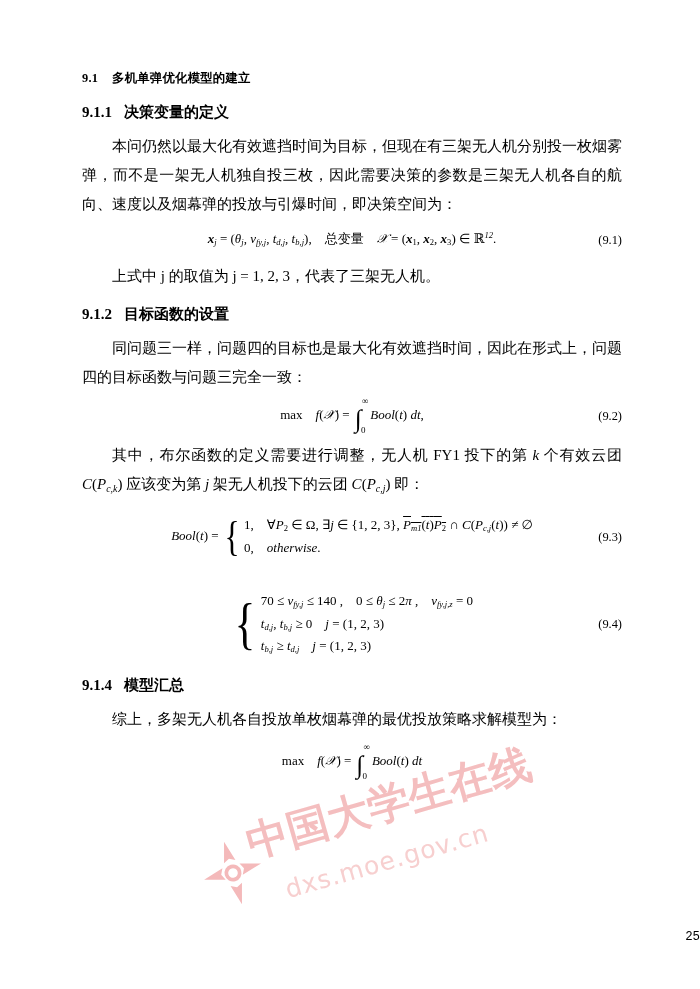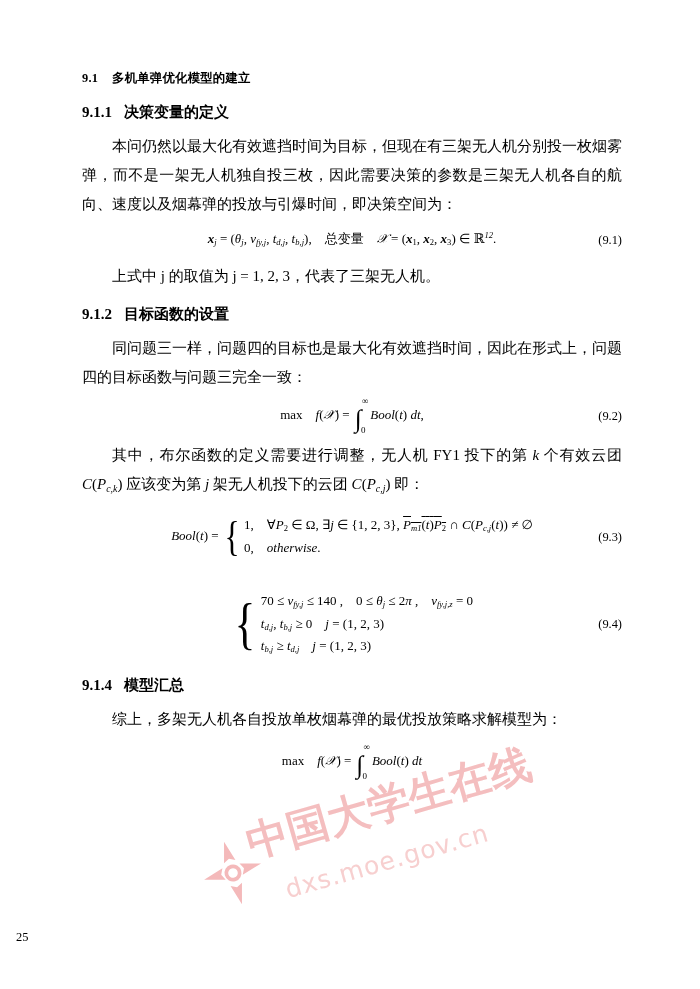--- a/index.html
+++ b/index.html
@@ -154,26 +154,26 @@
     position: absolute;
     left: 196px;
     top: 836px;
     width: 74px;
     height: 74px;
     transform: rotate(-16deg);
   }
   
   .pagenum {
     position: absolute;
-    left: 16px;
+    left: 4px;
     right: 0;
     top: 930px;
-    text-align: left;
+    text-align: right;
     font-size: 12.4px;
-    font-family: Liberation Serif, serif;
+    font-family: Liberation Mono, monospace;
   }
 </style>
 </head>
 <body>
 
 <div class="page">
 
   <div class="h2">
     <span class="num">9.1</span><span>多机单弹优化模型的建立</span>
   </div>

